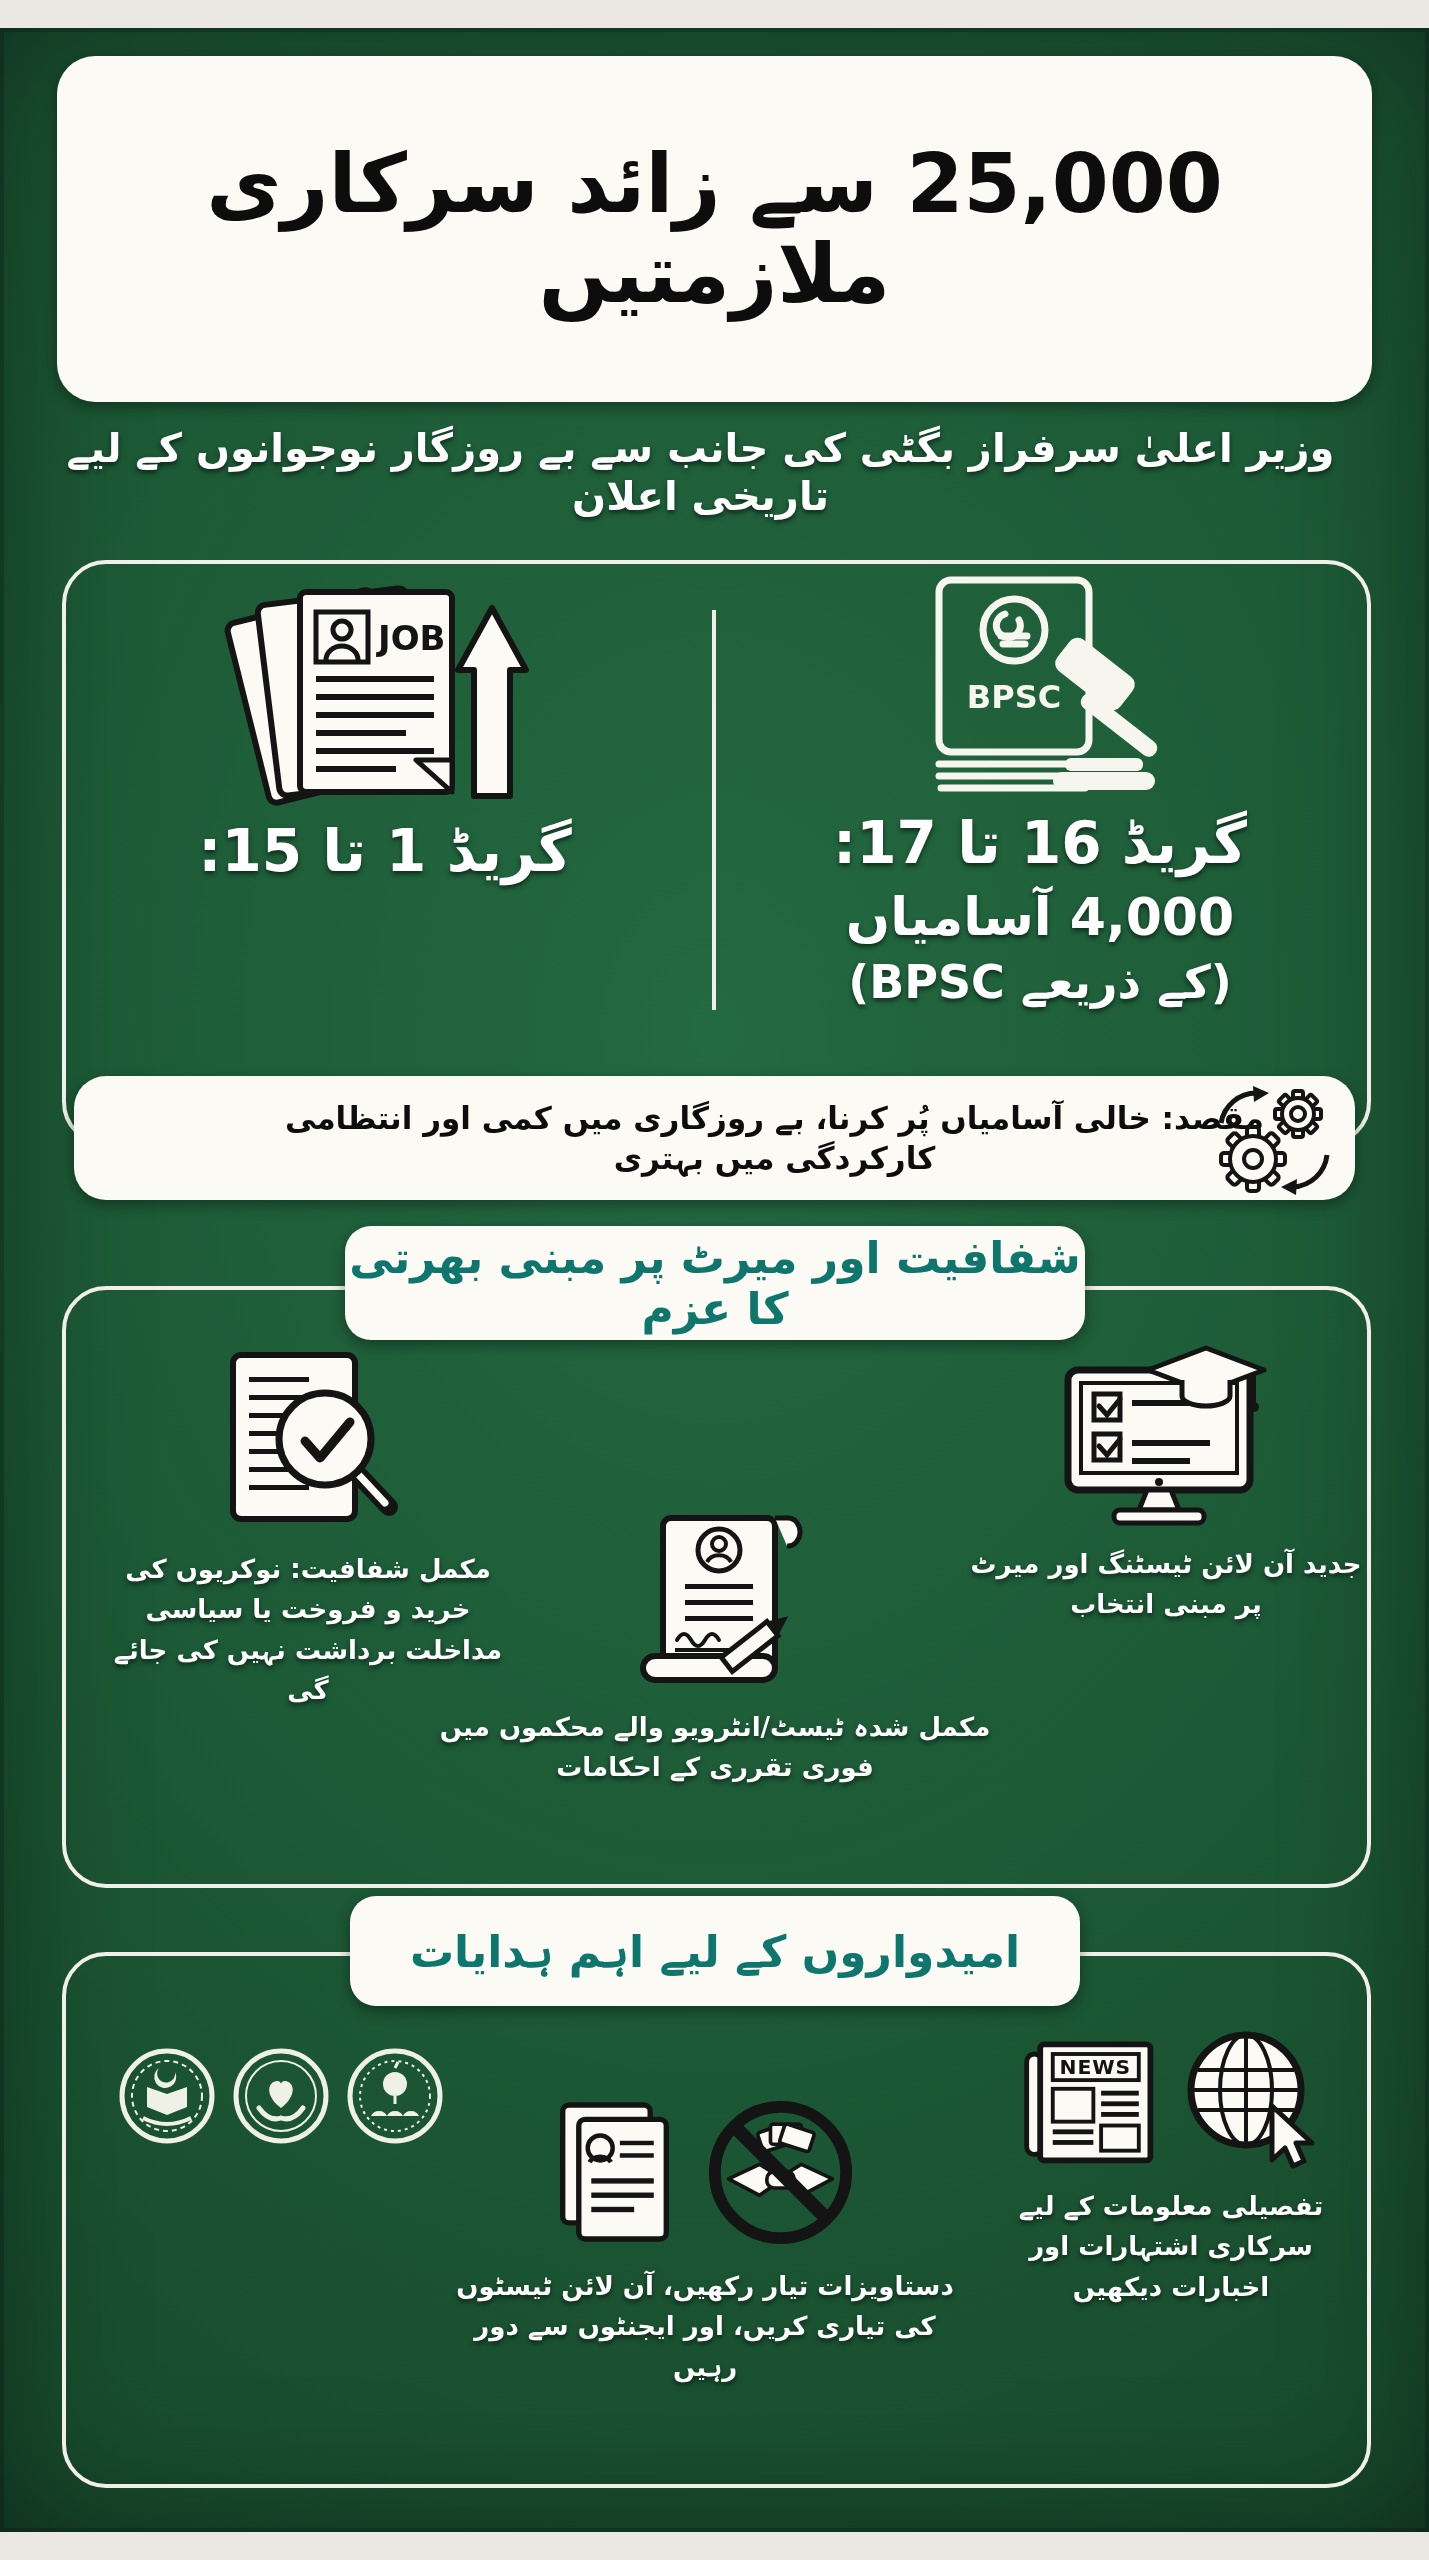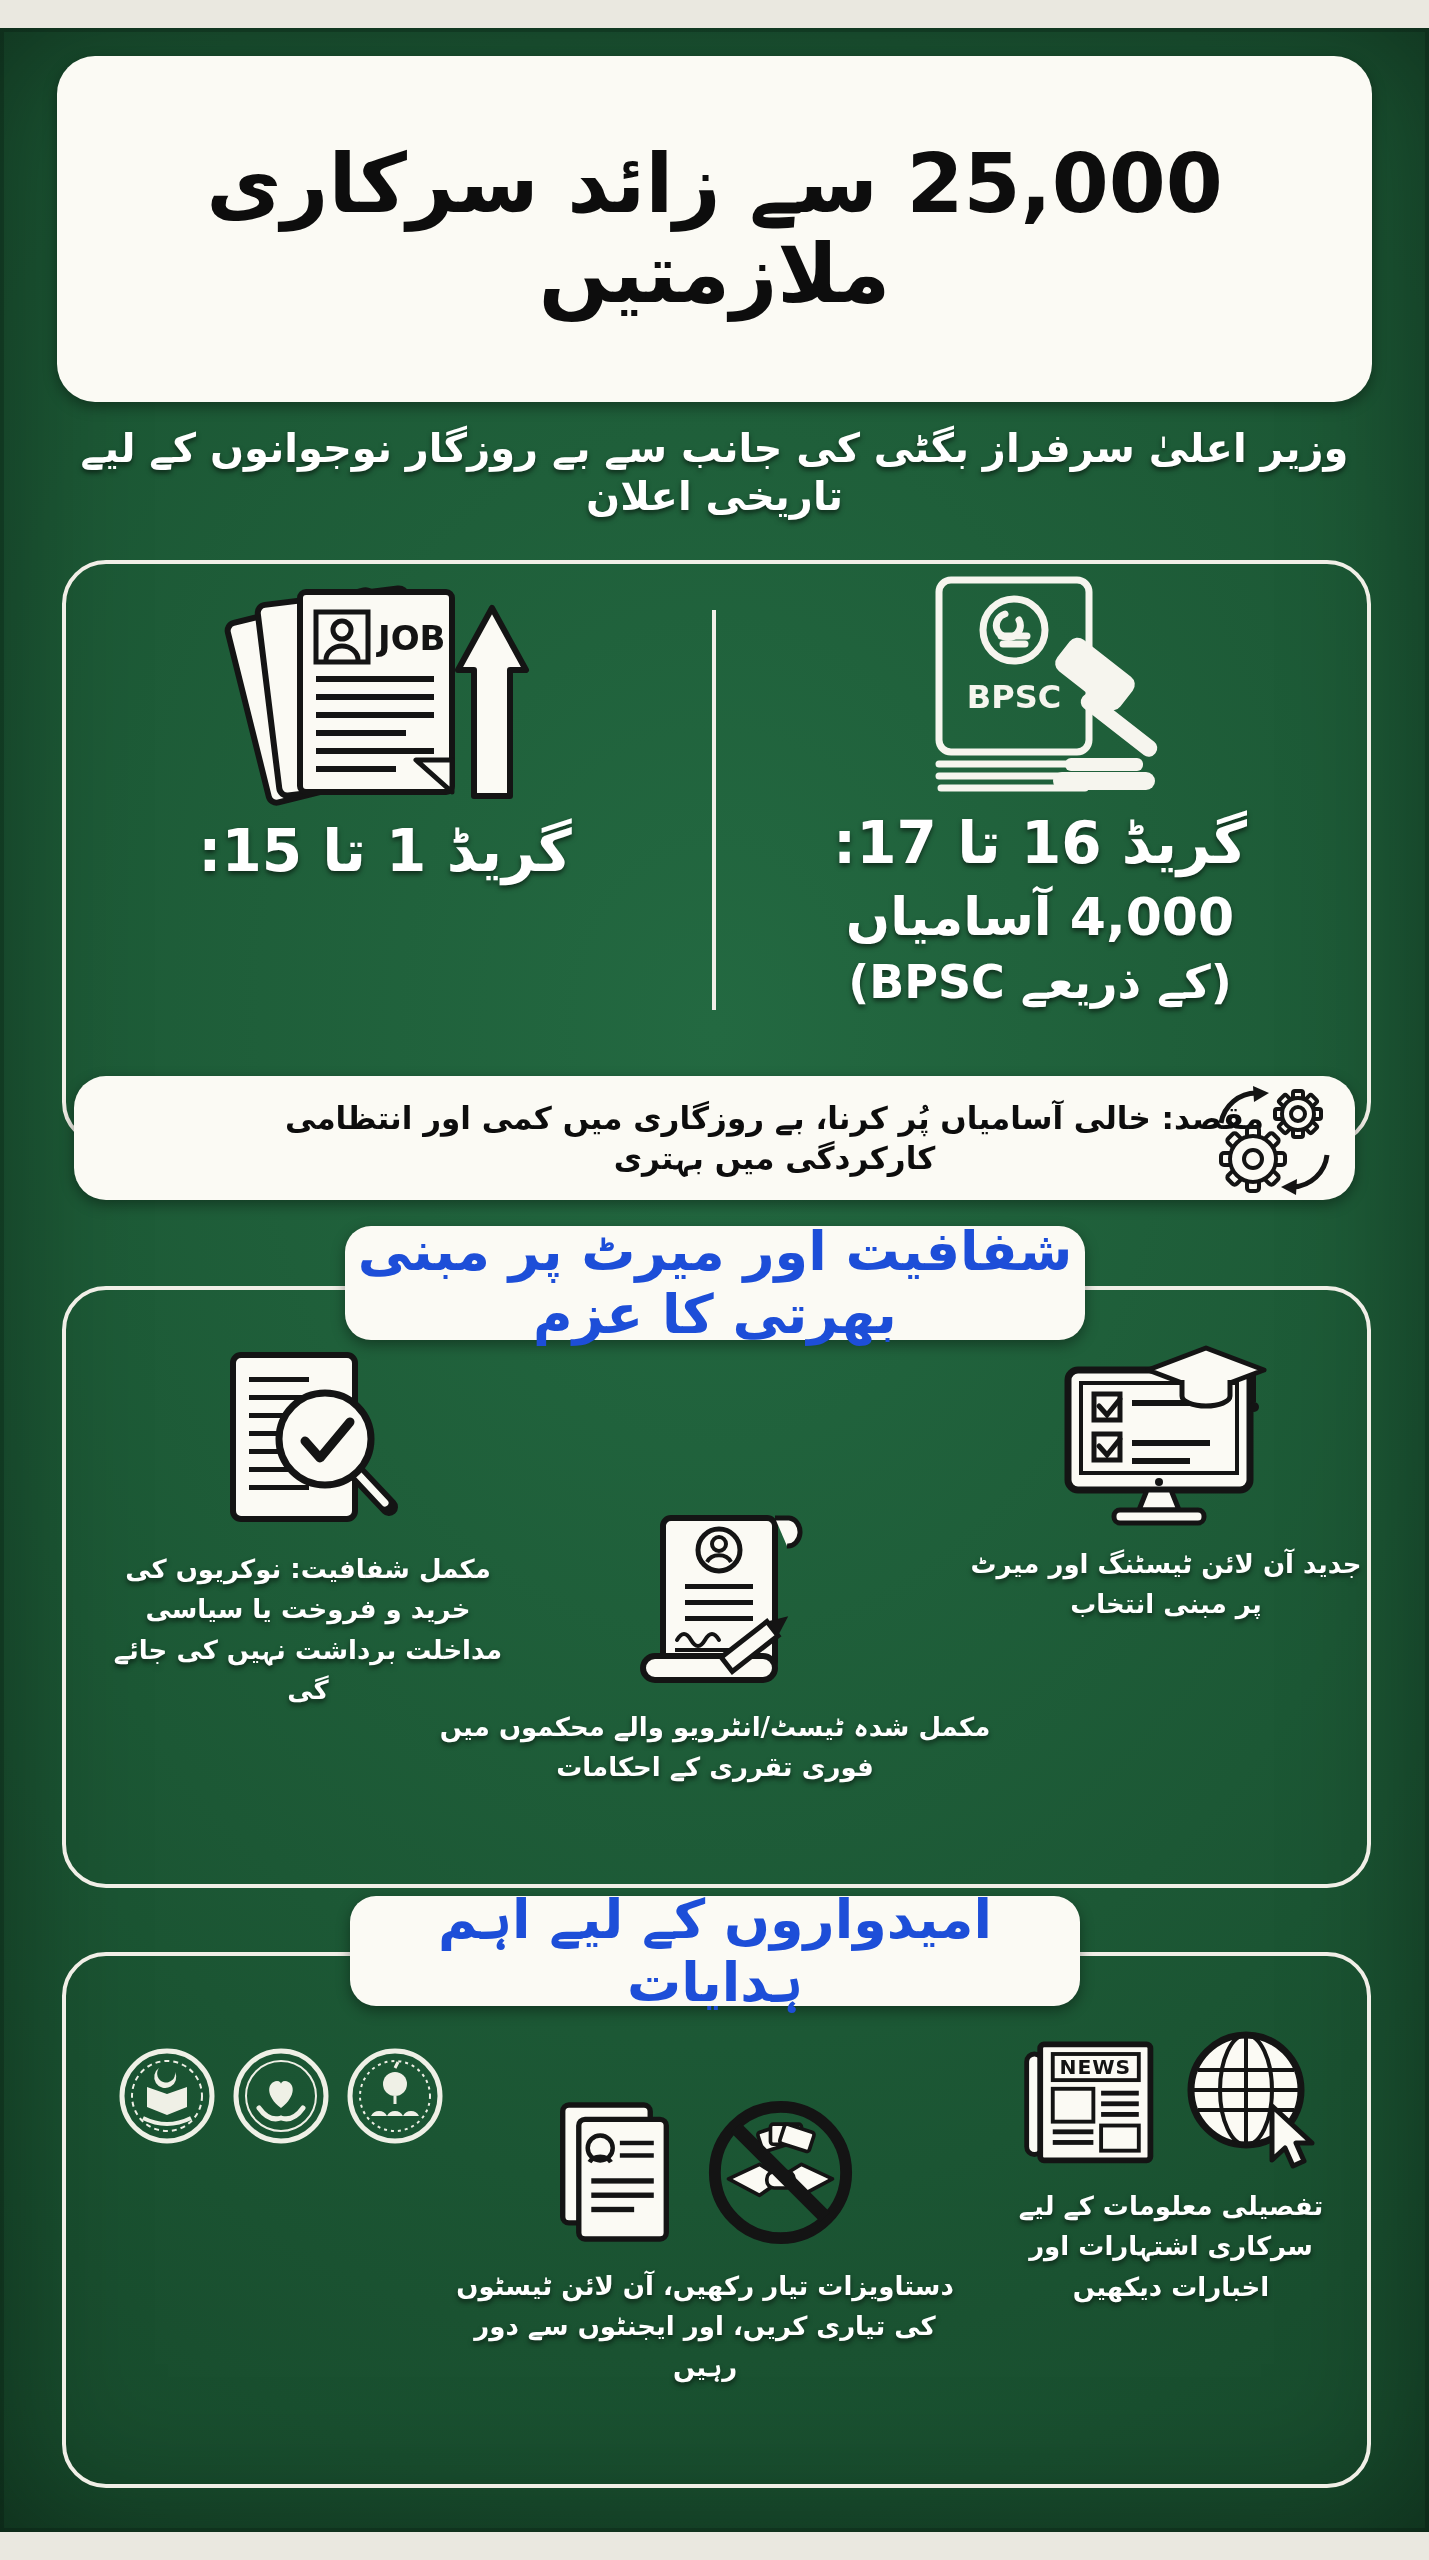--- a/index.html
+++ b/index.html
@@ -10,39 +10,39 @@
     box-shadow:inset 0 0 140px rgba(0,0,0,.40), inset 0 0 0 4px rgba(0,0,0,.18);}
   .whitebox{position:absolute;background:#fbfaf4;box-shadow:0 5px 14px rgba(0,0,0,.38);}
   .outline-box{position:absolute;border:4px solid #f1efe7;border-radius:44px;}
   .urdu{direction:rtl;unicode-bidi:plaintext;}
   .black-cal{color:#0d0d0d;font-weight:bold;text-align:center;}
   .white-cal{color:#ffffff;font-weight:bold;text-align:center;text-shadow:0 3px 5px rgba(0,0,0,.55);}
   .header-box{left:57px;top:56px;width:1315px;height:346px;border-radius:38px;
     display:flex;flex-direction:column;justify-content:center;gap:18px;}
   .title1{font-size:66px;line-height:1.1;}
   .title2{font-size:82px;line-height:1.1;}
-  .subtitle{position:absolute;left:30px;top:424px;width:1369px;font-size:40px;line-height:1.2;}
+  .subtitle{position:absolute;left:16px;top:424px;width:1369px;font-size:40px;line-height:1.2;}
   .stats-box{left:62px;top:560px;width:1301px;height:578px;}
   .divider{position:absolute;left:712px;top:610px;width:4px;height:400px;background:#f1efe7;}
   .stat-col{position:absolute;display:flex;flex-direction:column;align-items:center;}
   .stat-left{left:75px;top:574px;width:620px;}
   .stat-right{left:730px;top:566px;width:620px;}
   .stat-line1{font-size:58px;margin-top:8px;}
   .stat-line2{font-size:52px;margin-top:10px;}
   .stat-line3{font-size:46px;margin-top:8px;}
   .objective-box{left:74px;top:1076px;width:1281px;height:124px;border-radius:32px;
     display:flex;align-items:center;}
   .objective-text{flex:1;font-size:31px;line-height:1.3;padding:0 30px 0 150px;color:#0d0d0d;font-weight:bold;text-align:center;}
   .gears{position:absolute;right:16px;top:7px;}
   .section-box2{left:62px;top:1286px;width:1301px;height:594px;}
   .section-box3{left:62px;top:1952px;width:1301px;height:528px;}
   .heading-pill{border-radius:26px;display:flex;align-items:center;justify-content:center;z-index:3;}
   .pill-2{left:345px;top:1226px;width:740px;height:114px;}
   .pill-3{left:350px;top:1896px;width:730px;height:110px;}
-  .pill-text{font-size:54px;color:#1d4ed8;font-weight:bold;text-align:center;}
+  .pill-text{font-size:44px;color:#0f766e;font-weight:bold;text-align:center;}
   .item{position:absolute;display:flex;flex-direction:column;align-items:center;z-index:2;}
   .item-text{font-size:26px;line-height:1.55;margin-top:14px;}
   .t-left{left:96px;top:1345px;width:424px;}
   .t-center{left:408px;top:1498px;width:614px;}
   .t-right{left:966px;top:1340px;width:400px;}
   .i-left{left:93px;top:2046px;width:376px;}
   .i-center{left:445px;top:2092px;width:520px;}
   .i-right{left:985px;top:2022px;width:372px;}
   .icon-row{display:flex;align-items:center;justify-content:center;}
   svg{display:block;}

